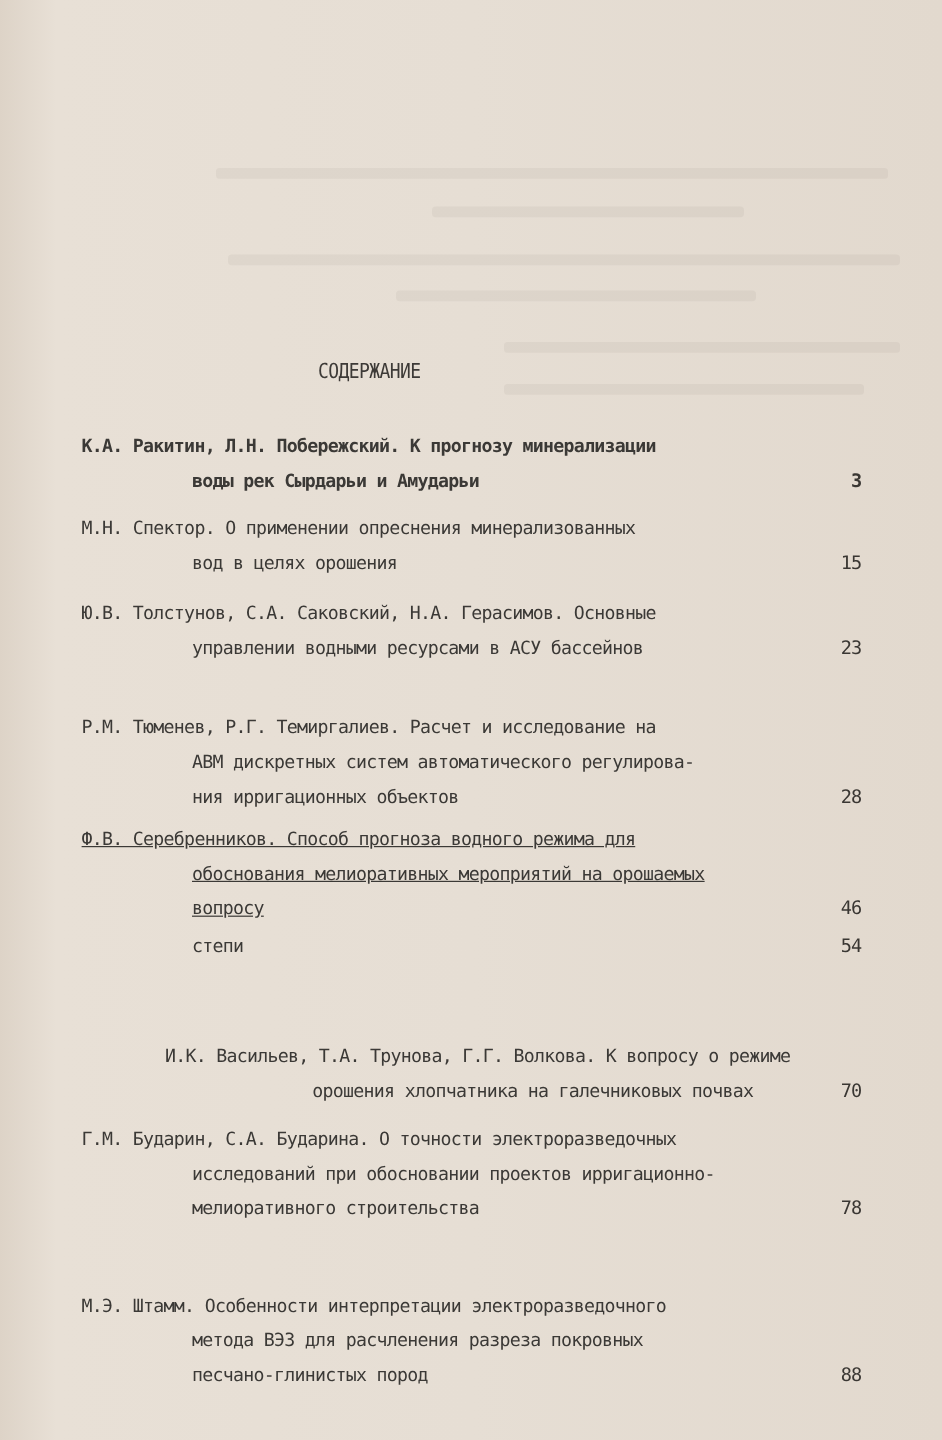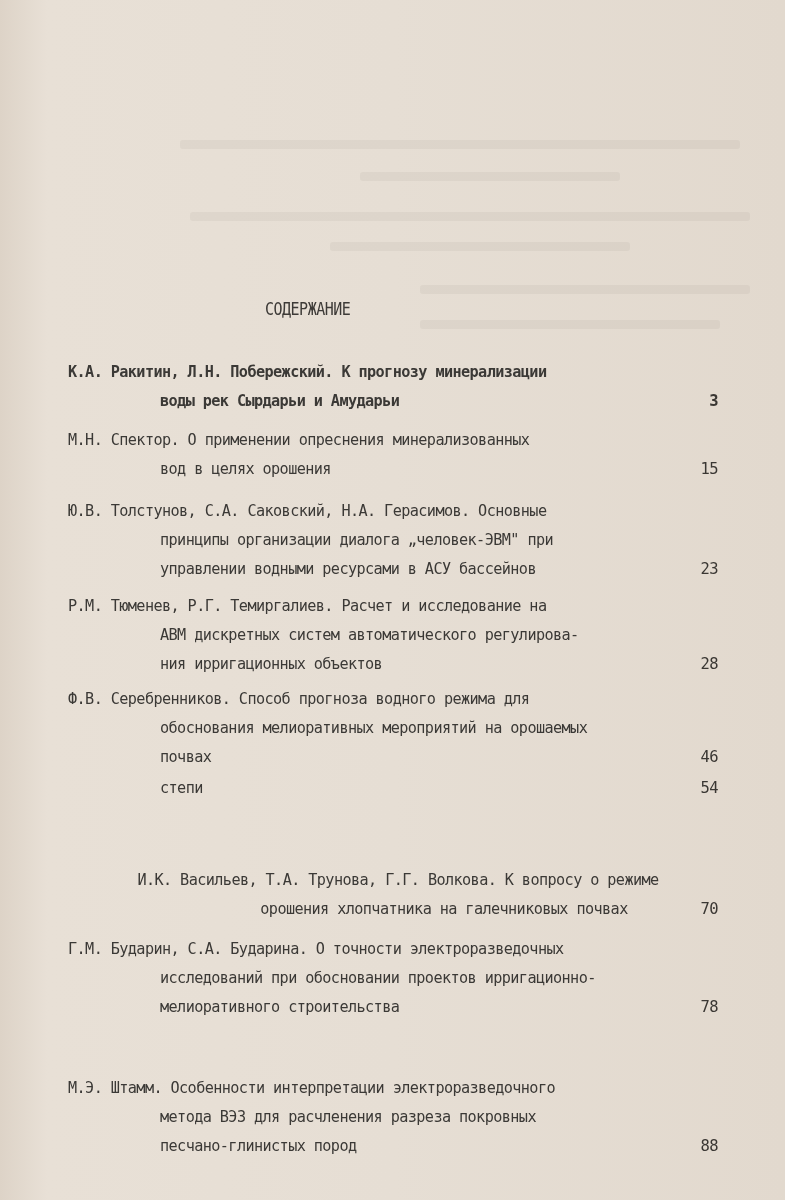--- a/index.html
+++ b/index.html
@@ -40,32 +40,31 @@
     <div class="entry" style="top: 358px; font-weight: bold;">
       <div class="line">К.А. Ракитин,  Л.Н. Побережский. К прогнозу минерализации</div>
       <div class="line cont"><span>воды рек Сырдарьи и Амударьи</span><span class="page">3</span></div>
     </div>
     <div class="entry" style="top: 426px;">
       <div class="line">М.Н. Спектор. О применении опреснения минерализованных</div>
       <div class="line cont"><span>вод в целях орошения</span><span class="page">15</span></div>
     </div>
     <div class="entry" style="top: 497px;">
       <div class="line">Ю.В. Толстунов, С.А. Саковский, Н.А. Герасимов. Основные</div>
-      <div class="line cont">принципы организации диалога „человек-ЭВМ" при</div>
       <div class="line cont"><span>управлении водными ресурсами в АСУ бассейнов</span><span class="page">23</span></div>
     </div>
     <div class="entry" style="top: 592px;">
       <div class="line">Р.М. Тюменев, Р.Г. Темиргалиев. Расчет и исследование на</div>
       <div class="line cont">АВМ дискретных систем автоматического регулирова-</div>
       <div class="line cont"><span>ния ирригационных объектов</span><span class="page">28</span></div>
     </div>
-    <div class="entry" style="top: 685px;">
+    <div class="entry" style="top: 685px; text-decoration: underline;">
       <div class="line">Ф.В. Серебренников. Способ прогноза водного режима для</div>
       <div class="line cont">обоснования мелиоративных мероприятий на орошаемых</div>
-      <div class="line cont"><span>почвах</span><span class="page">46</span></div>
+      <div class="line cont"><span>вопросу</span><span class="page">46</span></div>
     </div>
     <div class="entry" style="top: 774px;">
       <div class="line cont"><span>степи</span><span class="page">54</span></div>
     </div>
     <div class="entry" style="top: 866px; text-align: center;">
       <div class="line">И.К. Васильев, Т.А. Трунова, Г.Г. Волкова. К вопросу о режиме</div>
       <div class="line cont"><span>орошения хлопчатника на галечниковых почвах</span><span class="page">70</span></div>
     </div>
     <div class="entry" style="top: 935px;">
       <div class="line">Г.М. Бударин, С.А. Бударина. О точности электроразведочных</div>

